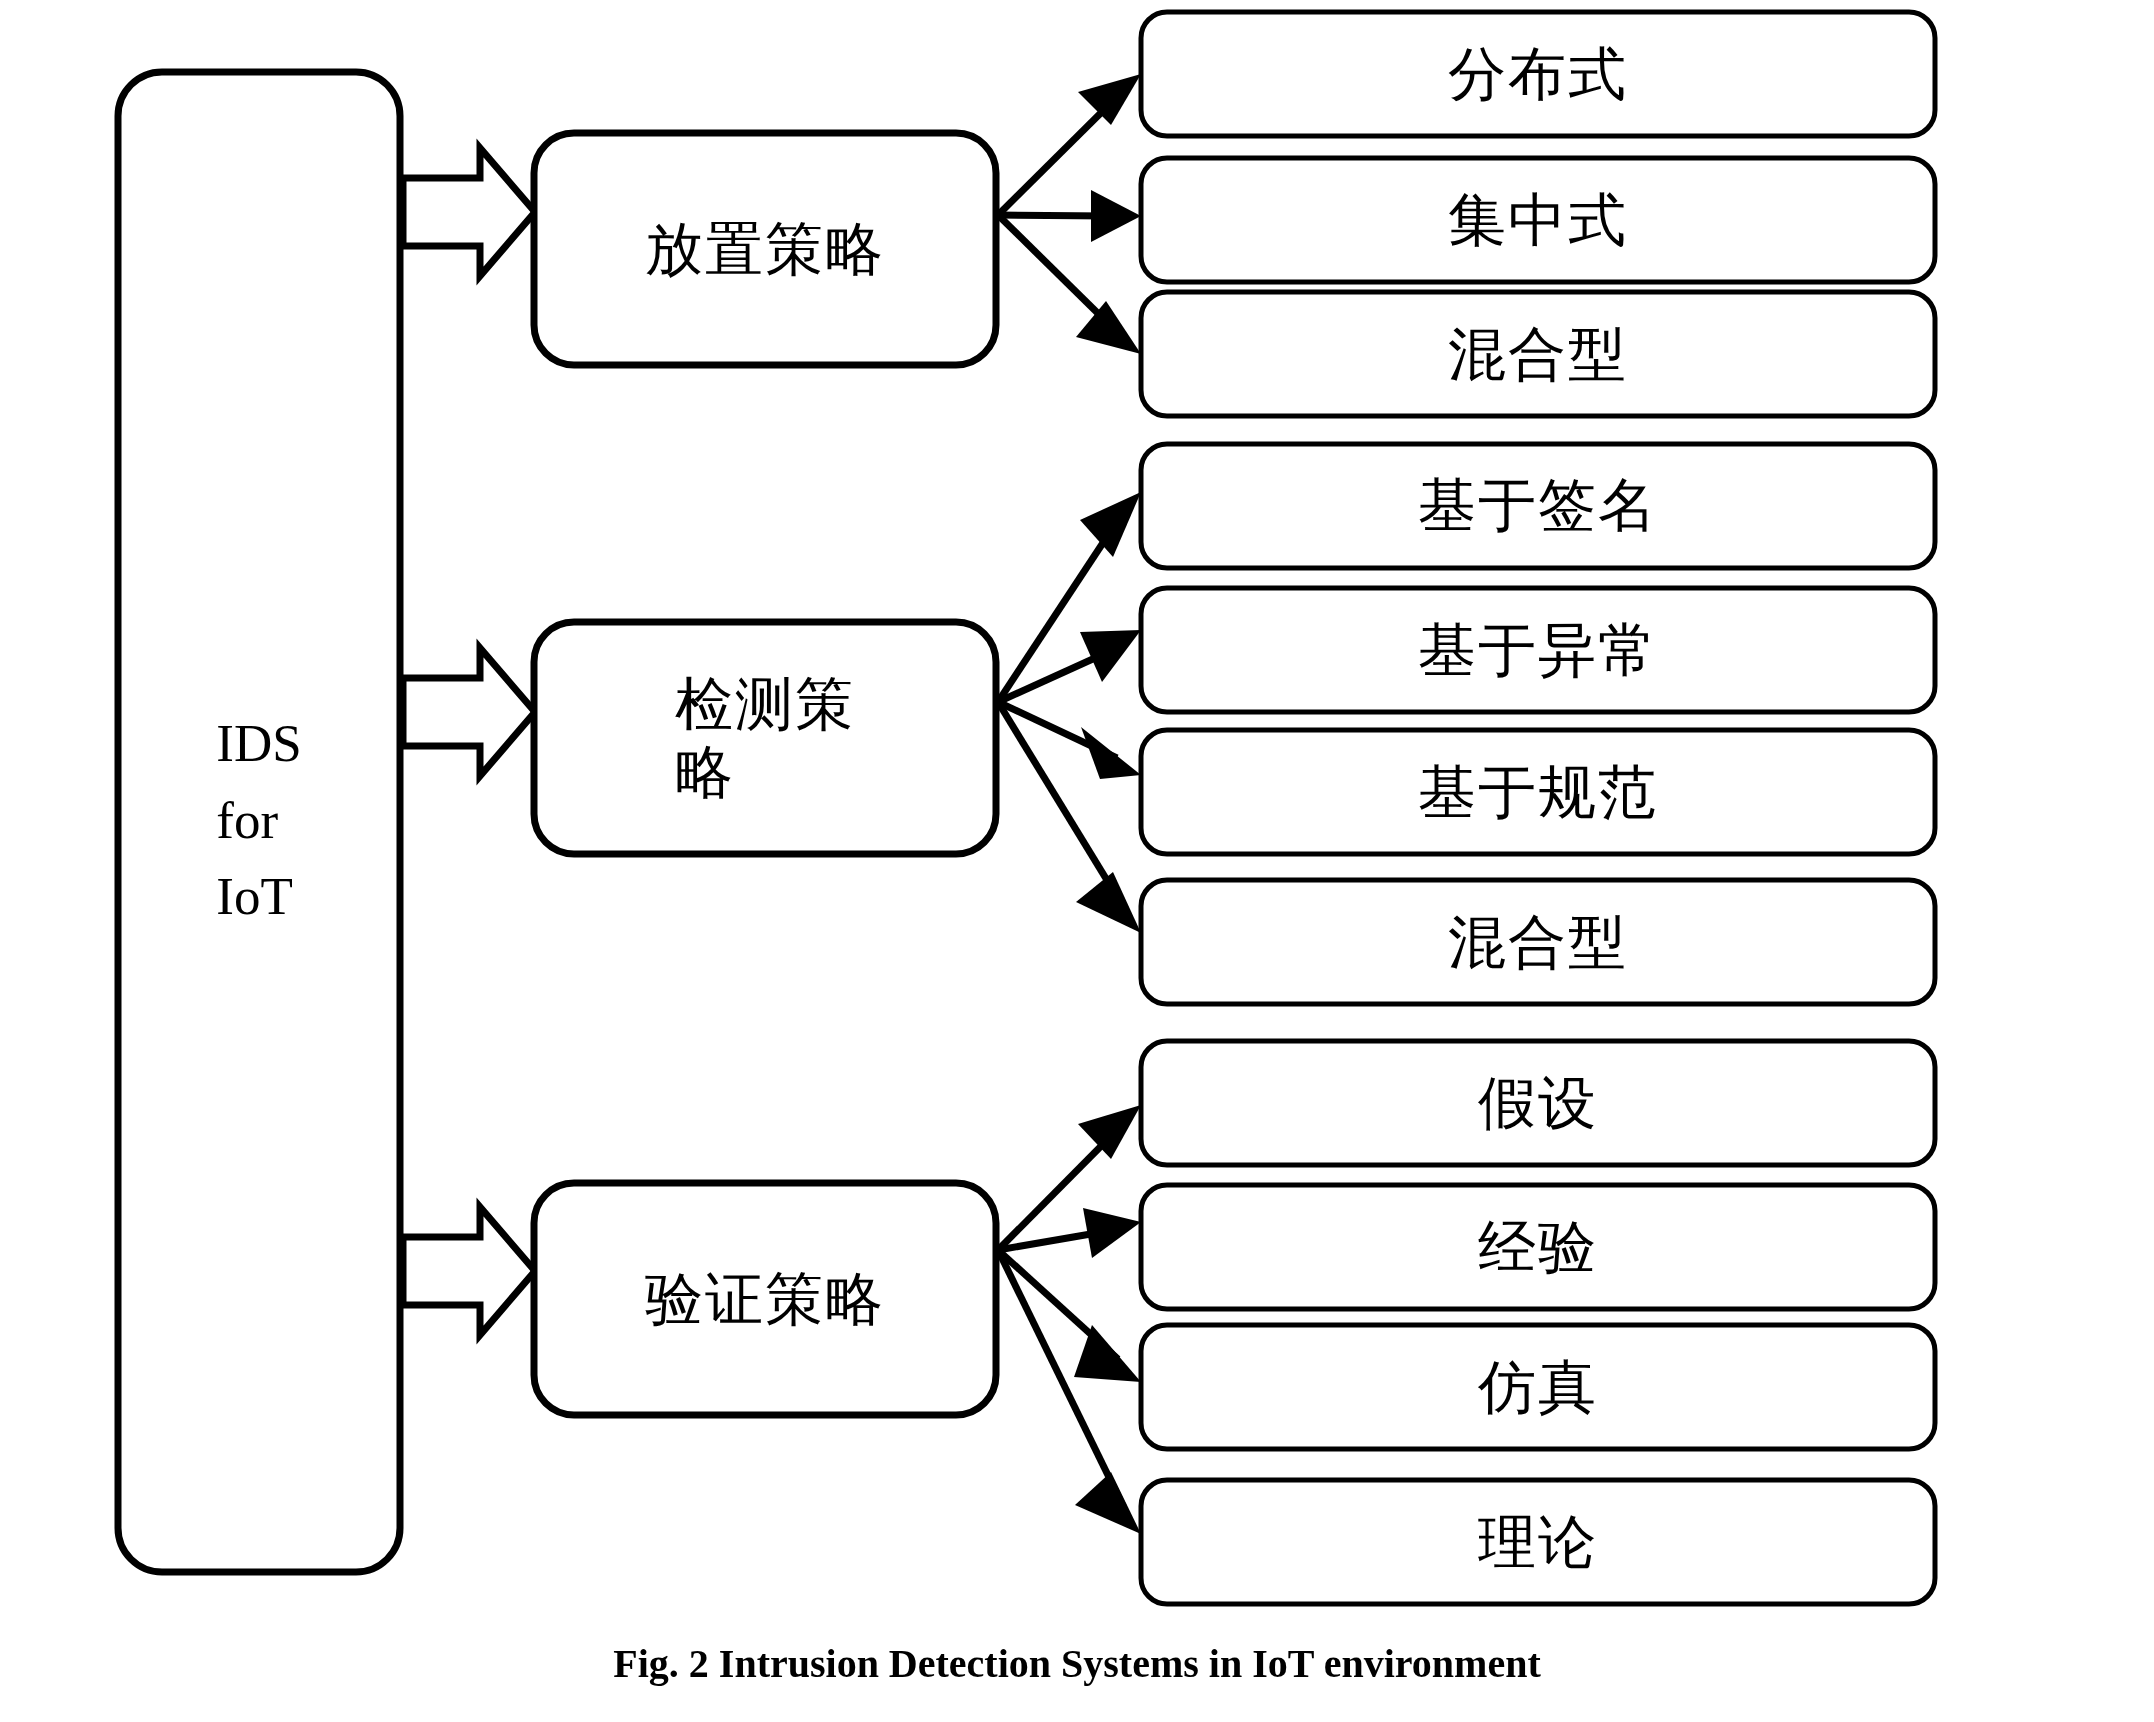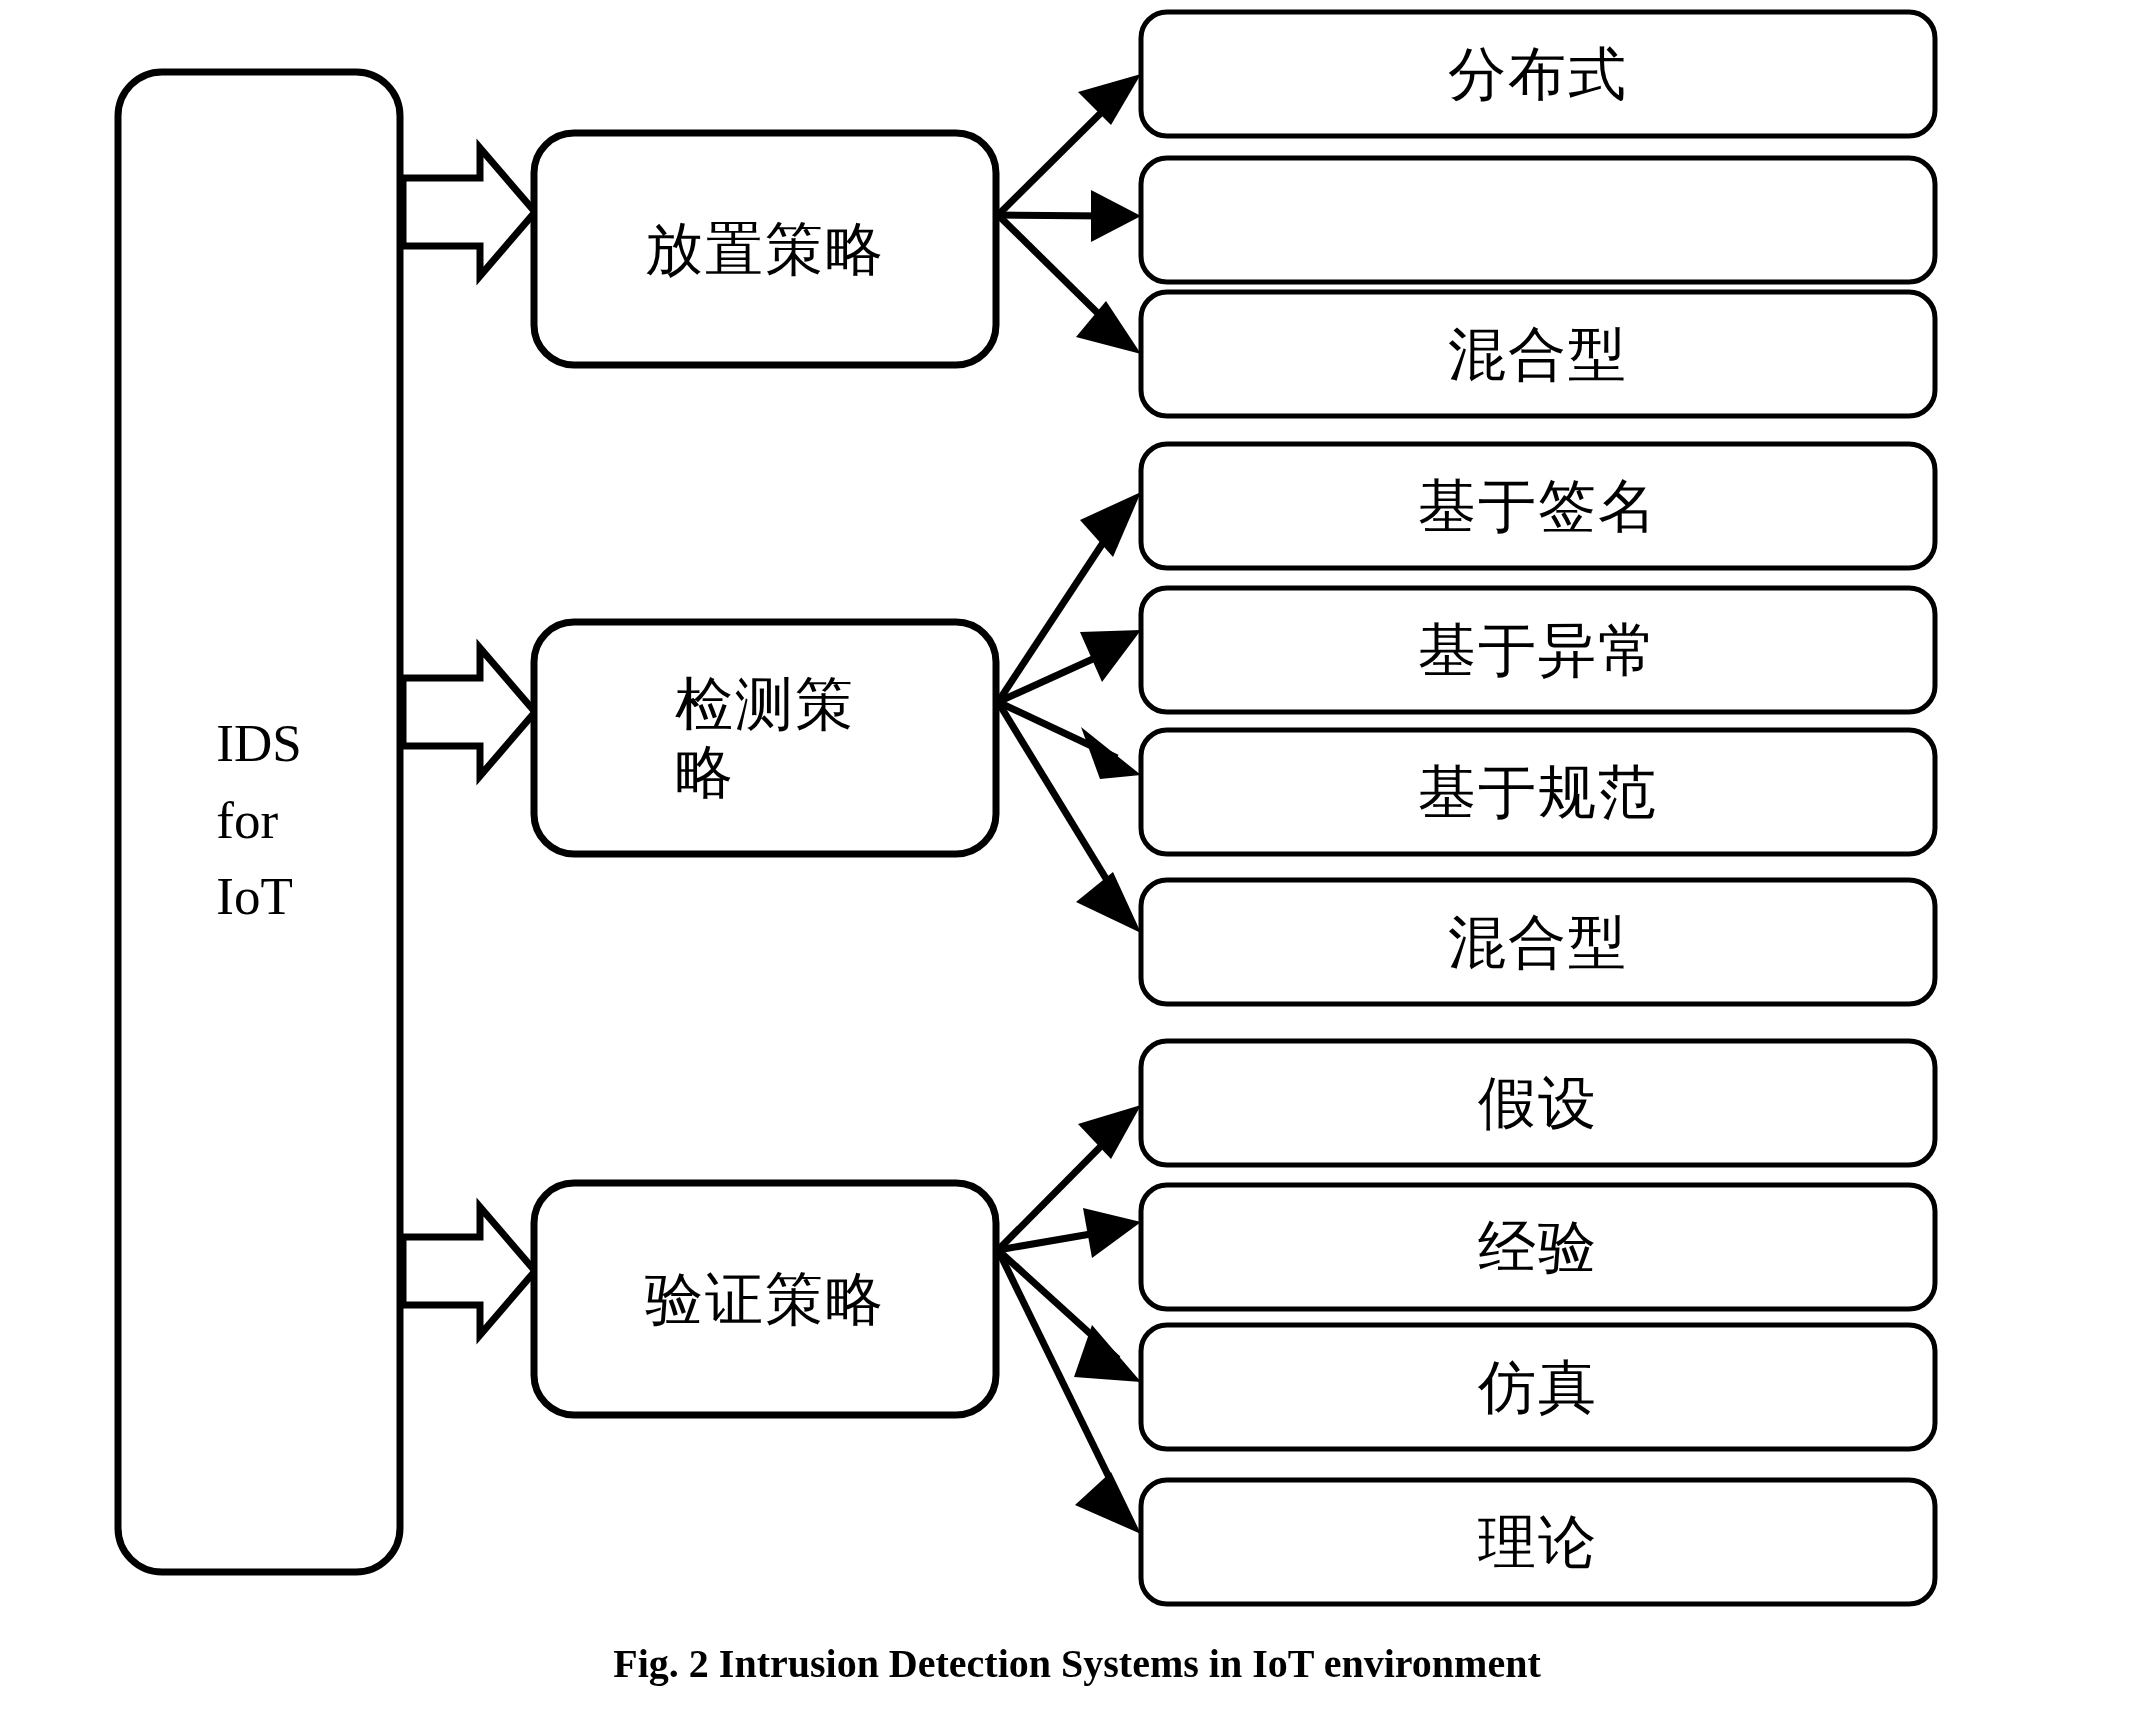--- a/index.html
+++ b/index.html
@@ -151,23 +151,24 @@
   <div class="node-label label-root" style="left:118px; top:560px; width:282px; height:520px;">IDS
 for
 IoT</div>
 
   <div class="node-label label-cjk" style="left:534px; top:133px; width:462px; height:232px;">放置策略</div>
   <div class="node-label label-cjk" style="left:534px; top:622px; width:462px; height:232px;">检测策
 略</div>
   <div class="node-label label-cjk" style="left:534px; top:1183px; width:462px; height:232px;">验证策略</div>
 
   <div class="node-label label-cjk" style="left:1141px; top:12px; width:794px; height:124px;">分布式</div>
+  <div class="node-label label-cjk" style="left:1141px; top:158px; width:794px; height:124px;">集中式</div>
   <div class="node-label label-cjk" style="left:1141px; top:292px; width:794px; height:124px;">混合型</div>
 
-  <div class="node-label label-cjk" style="left:1141px; top:444px; width:794px; height:124px;">基于签名</div>
+  <div class="node-label label-cjk" style="left:1141px; top:444px; width:794px; height:124px;font-family:Liberation Serif, serif;">基于签名</div>
   <div class="node-label label-cjk" style="left:1141px; top:588px; width:794px; height:124px;">基于异常</div>
   <div class="node-label label-cjk" style="left:1141px; top:730px; width:794px; height:124px;">基于规范</div>
   <div class="node-label label-cjk" style="left:1141px; top:880px; width:794px; height:124px;">混合型</div>
 
   <div class="node-label label-cjk" style="left:1141px; top:1041px; width:794px; height:124px;">假设</div>
   <div class="node-label label-cjk" style="left:1141px; top:1185px; width:794px; height:124px;">经验</div>
   <div class="node-label label-cjk" style="left:1141px; top:1325px; width:794px; height:124px;">仿真</div>
   <div class="node-label label-cjk" style="left:1141px; top:1480px; width:794px; height:124px;">理论</div>
 
   <div class="caption">Fig. 2 Intrusion Detection Systems in IoT environment</div>

